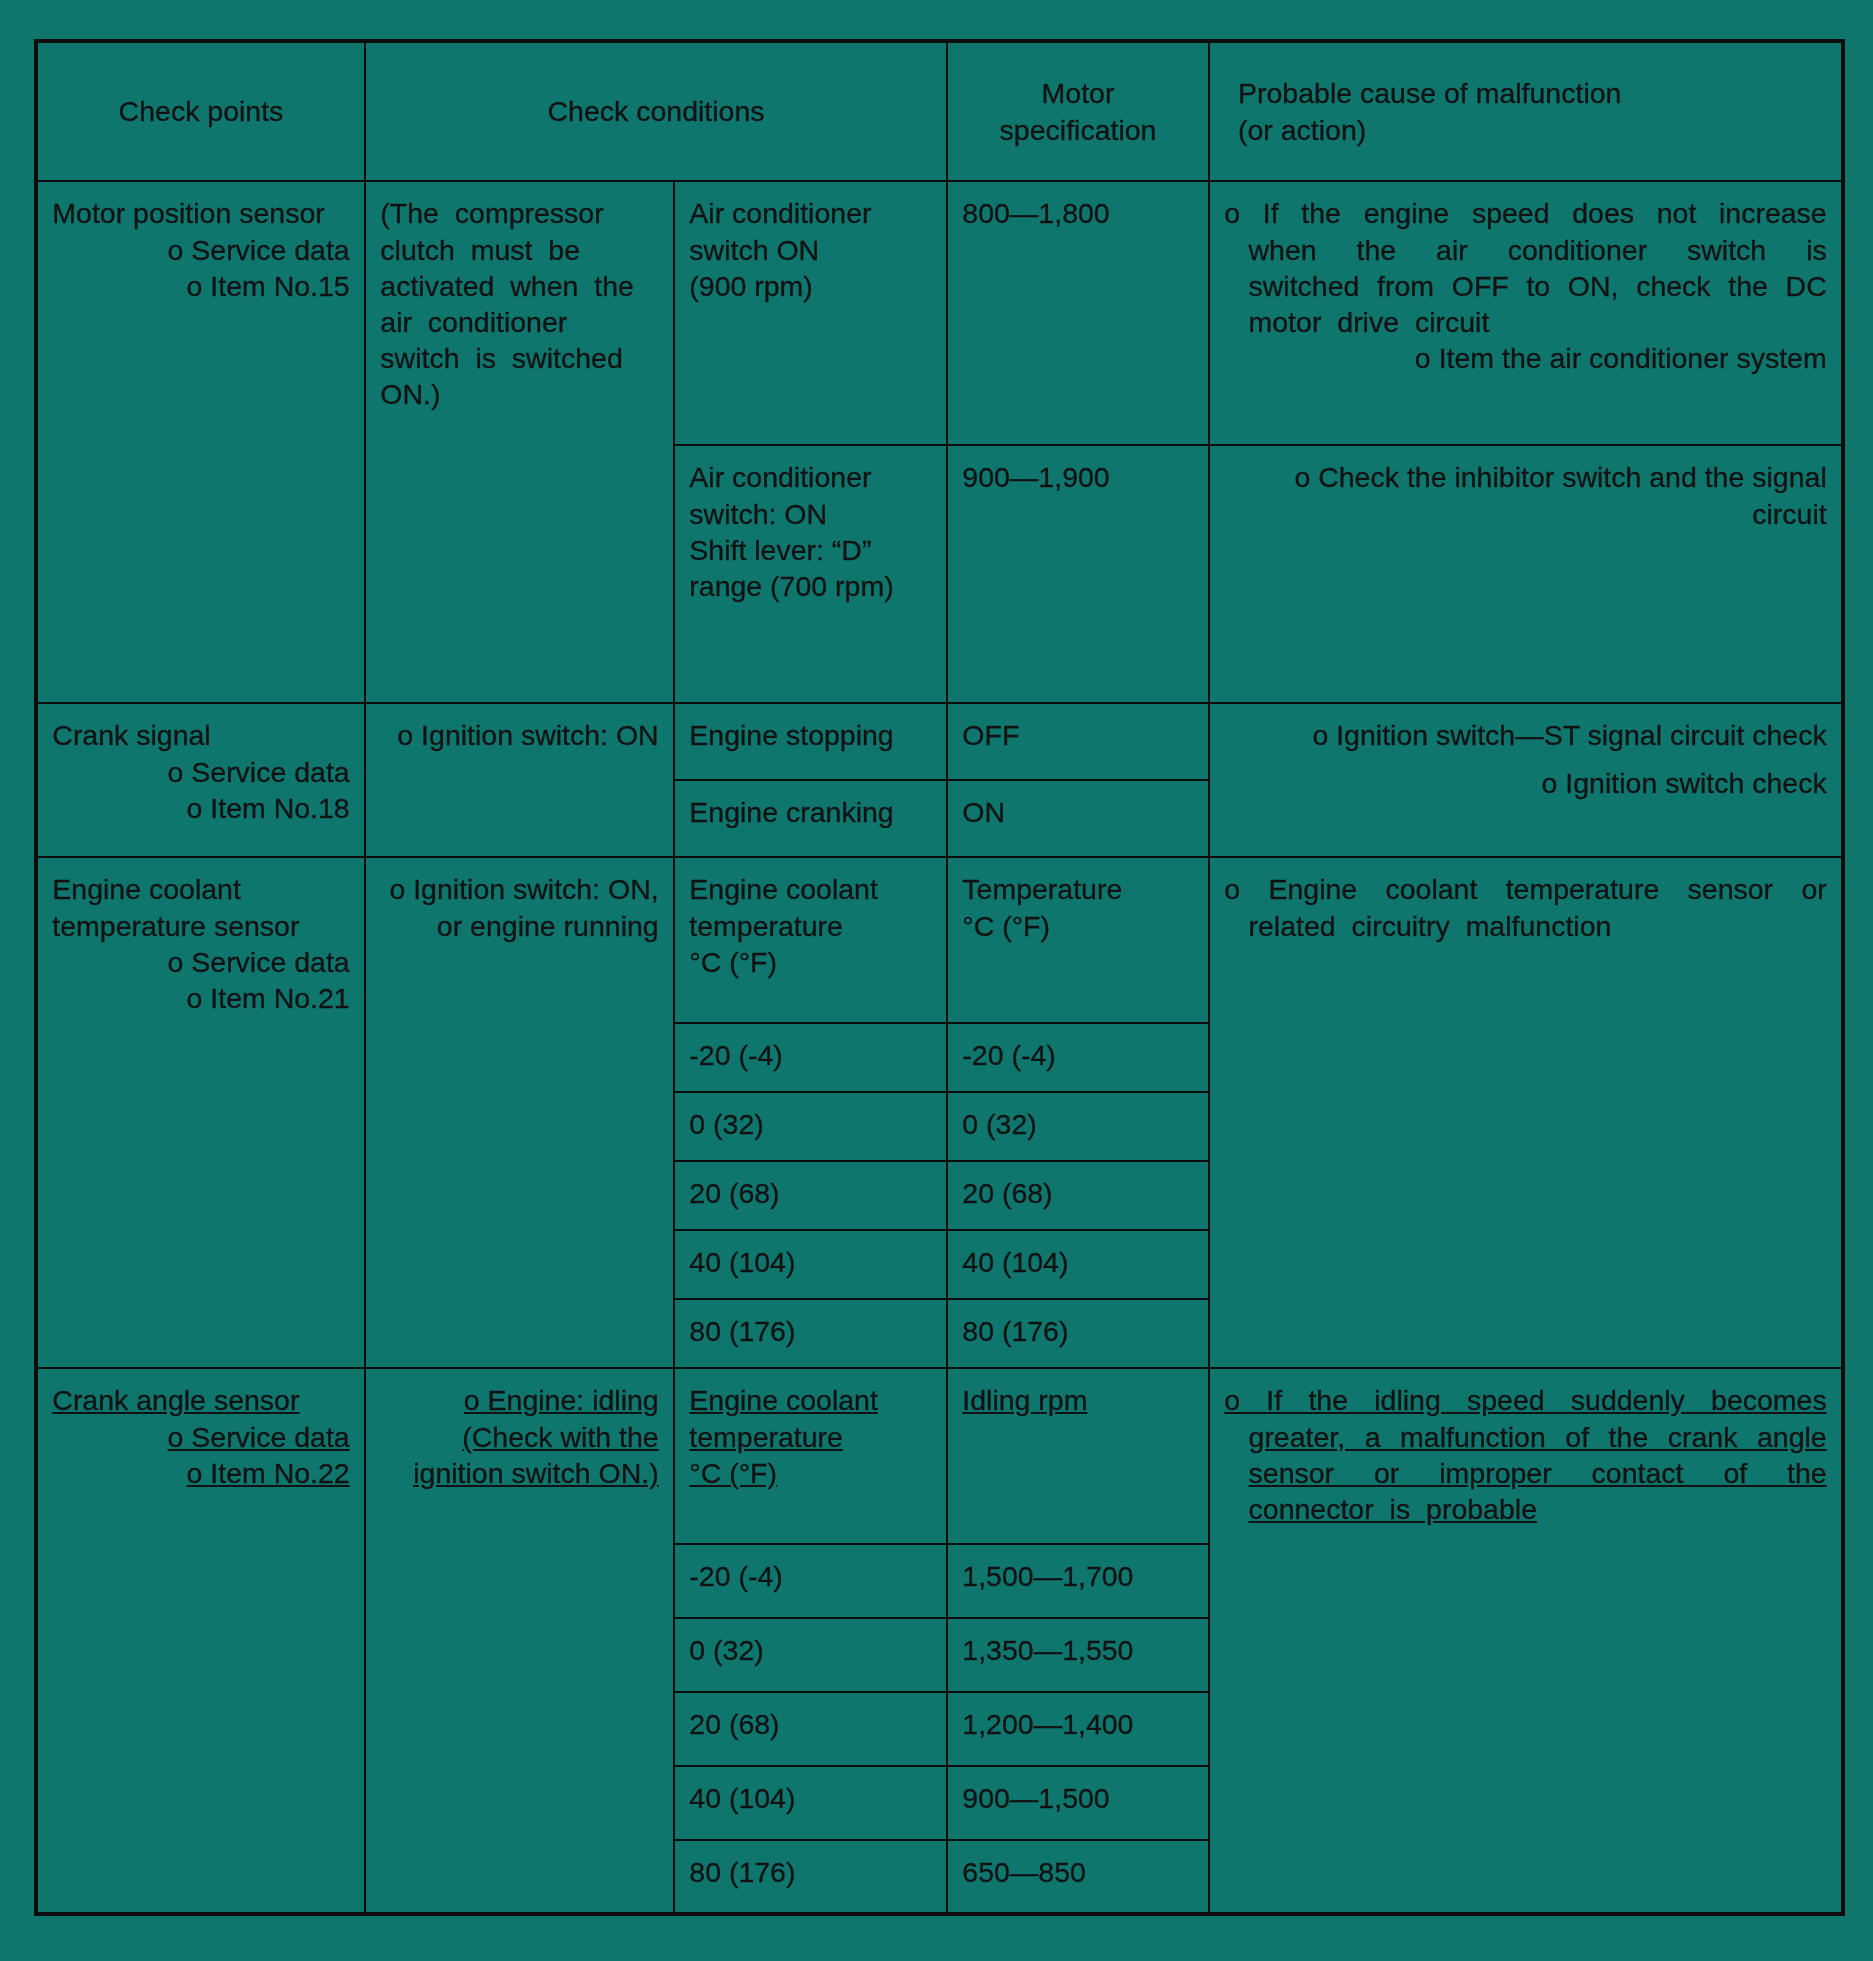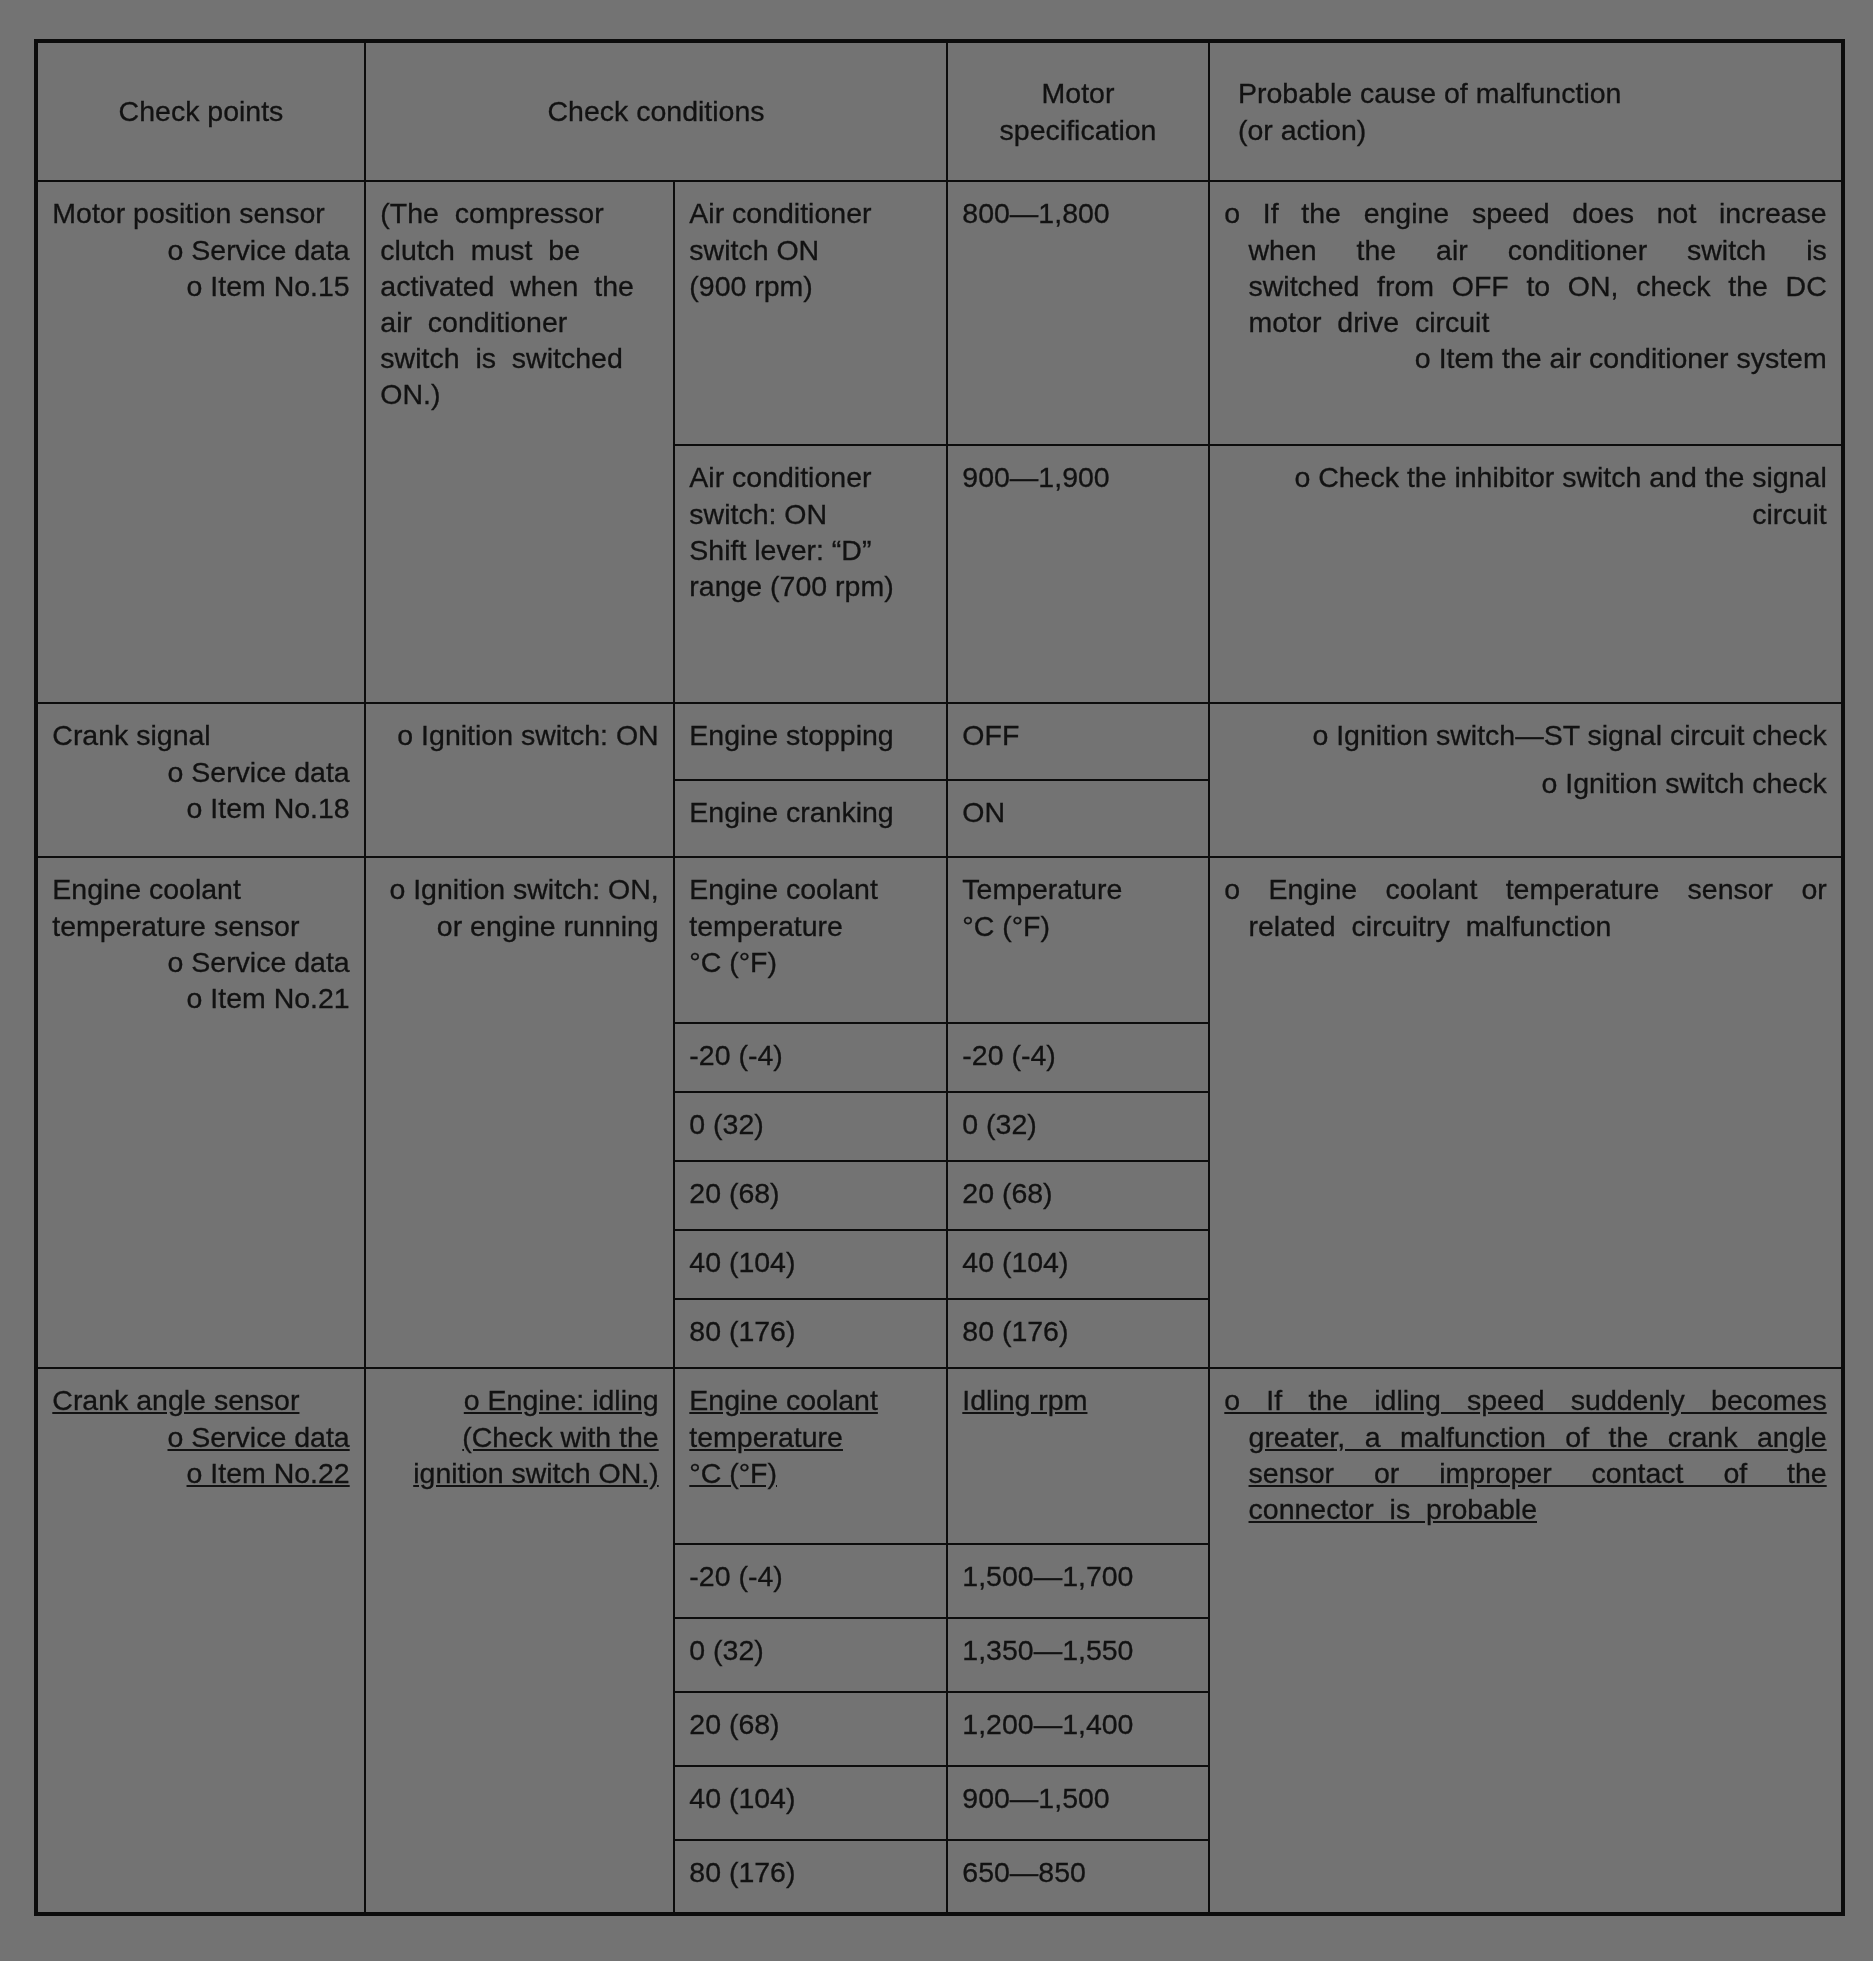--- a/index.html
+++ b/index.html
@@ -4,21 +4,21 @@
 <style>
   * { box-sizing: border-box; }
   html, body { margin: 0; padding: 0; }
   body {
     width: 1874px; height: 1962px;
     background: #ffffff;
     font-family: "Liberation Sans", sans-serif;
     color: #121212;
     -webkit-text-stroke: 0.3px #121212;
   }
-  .page { position: relative; width: 1874px; height: 1962px; background: #737373; }
+  .page { position: relative; width: 1874px; height: 1962px; background: #0f766e; }
   table.diag {
     position: absolute; left: 34px; top: 39px;
     width: 1806px;
     border-collapse: collapse;
     table-layout: fixed;
     border: 4.2px solid #0c0c0c;
   }
   .diag th, .diag td {
     border: 2.5px solid #0c0c0c;
     padding: 13.4px 14.3px;

